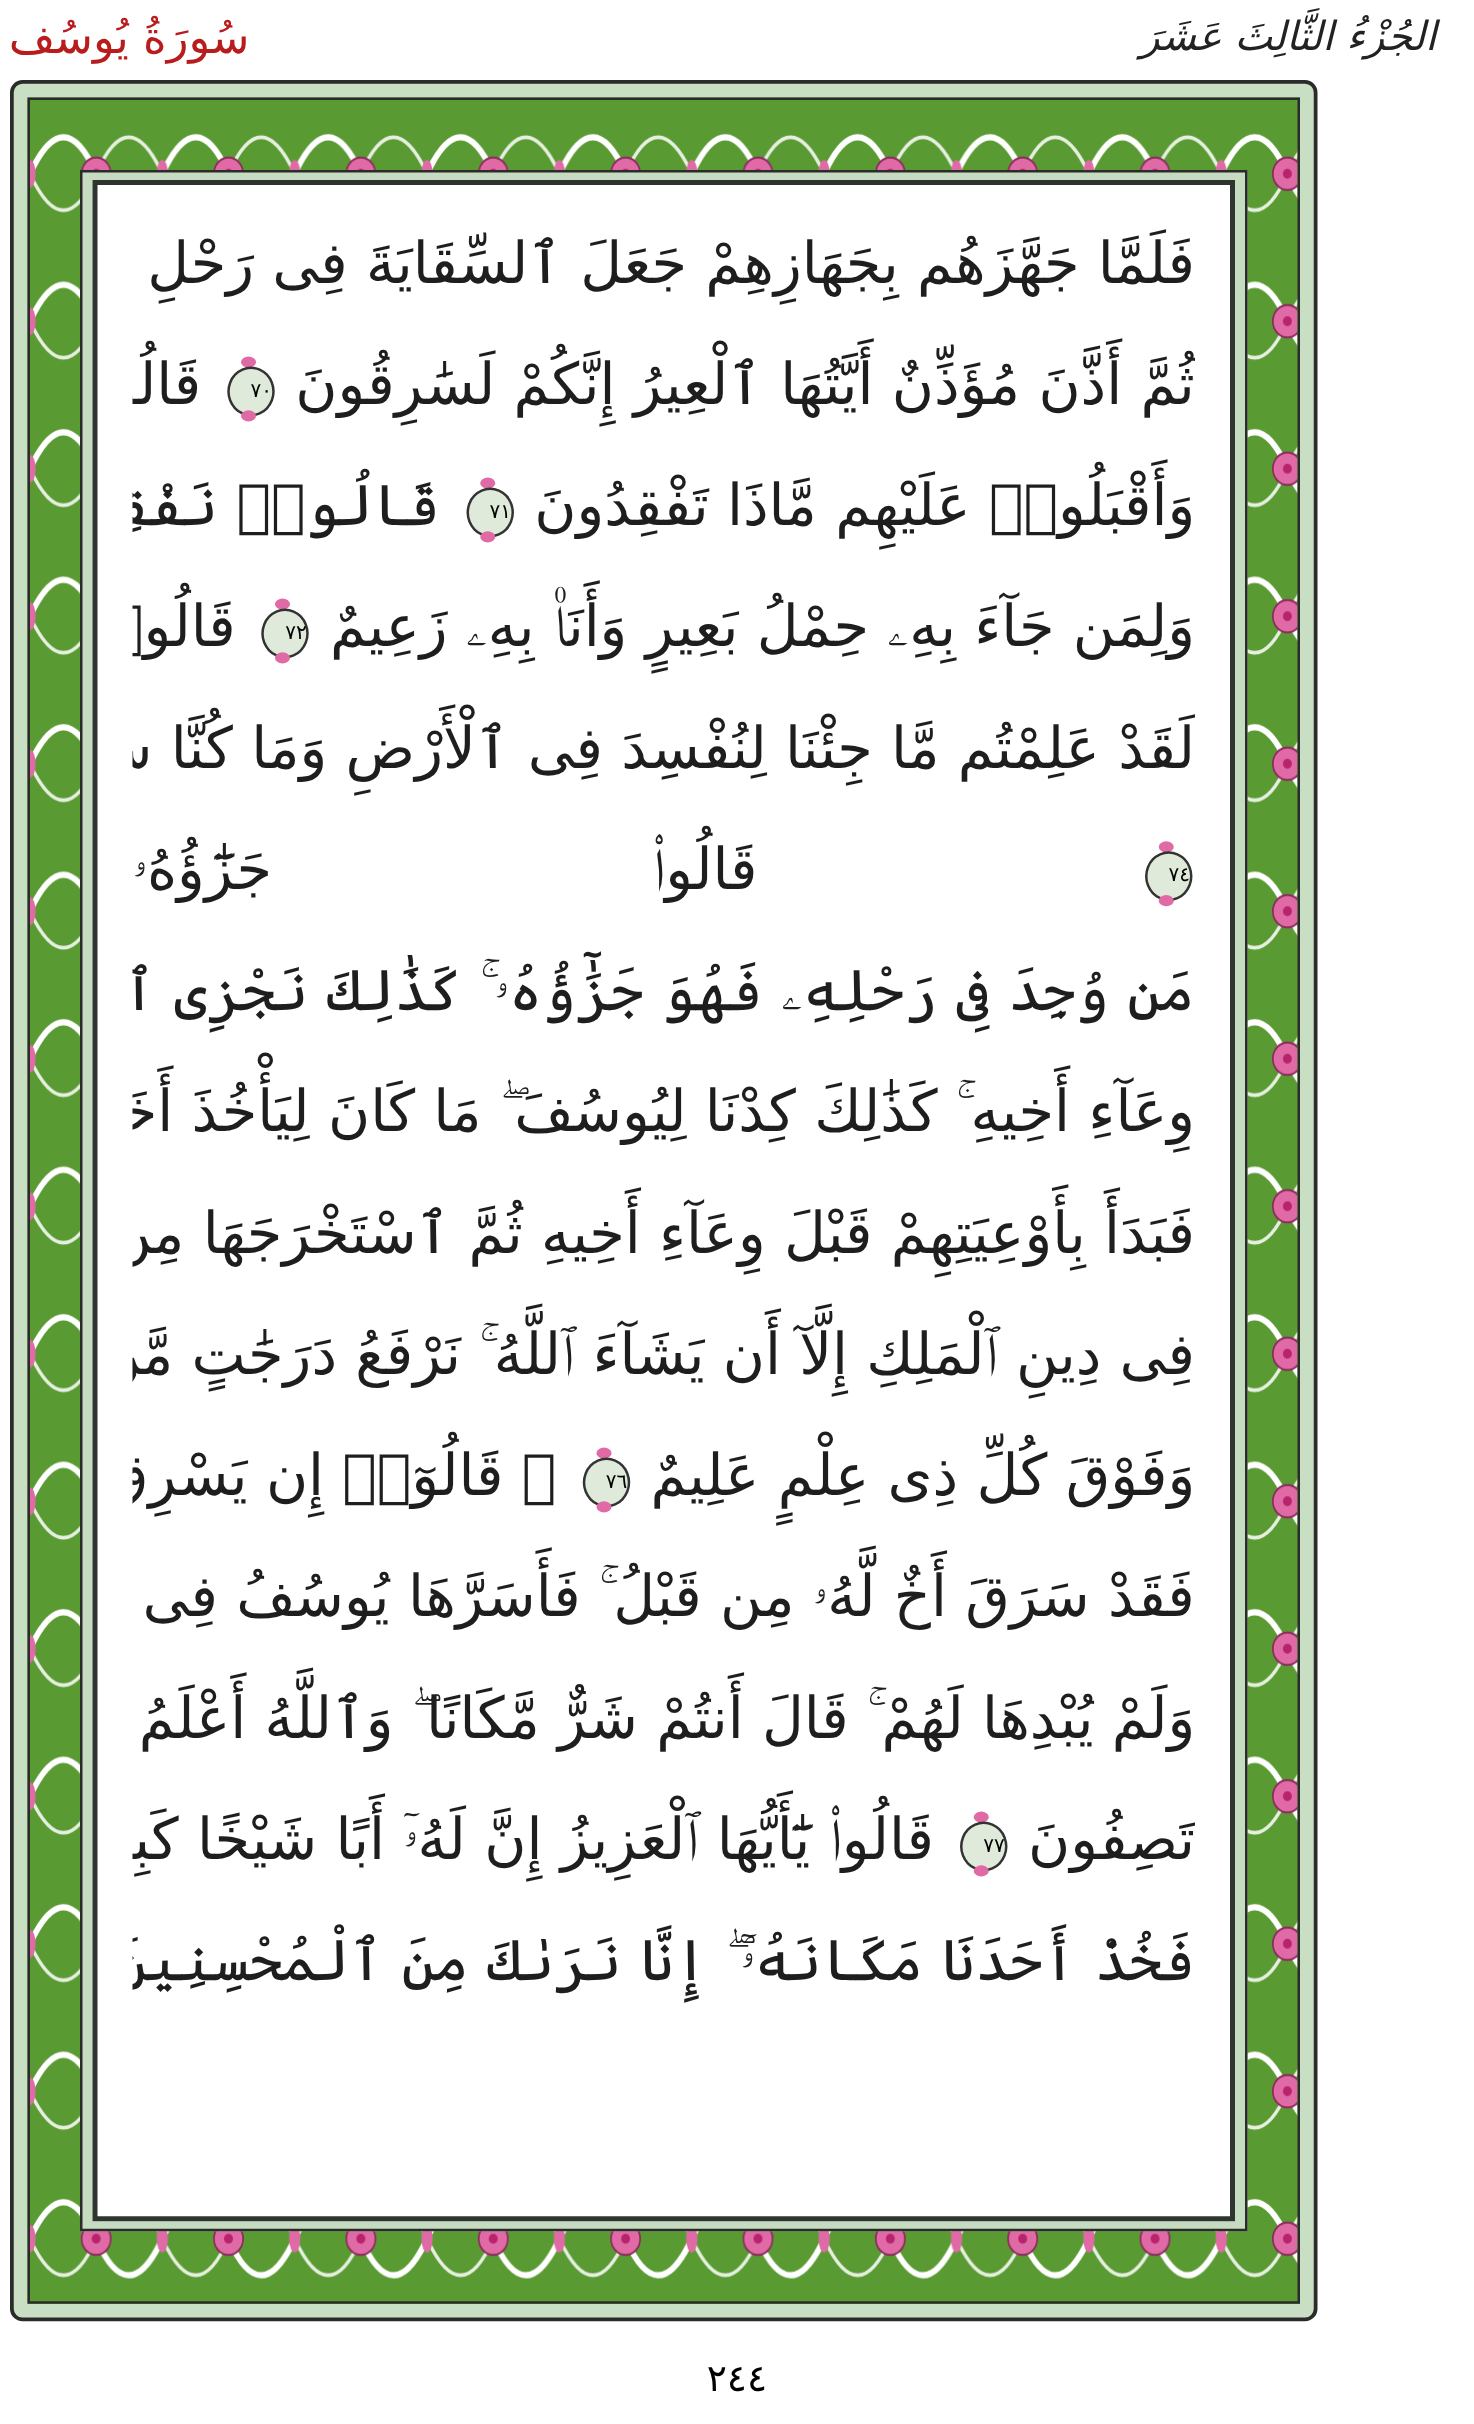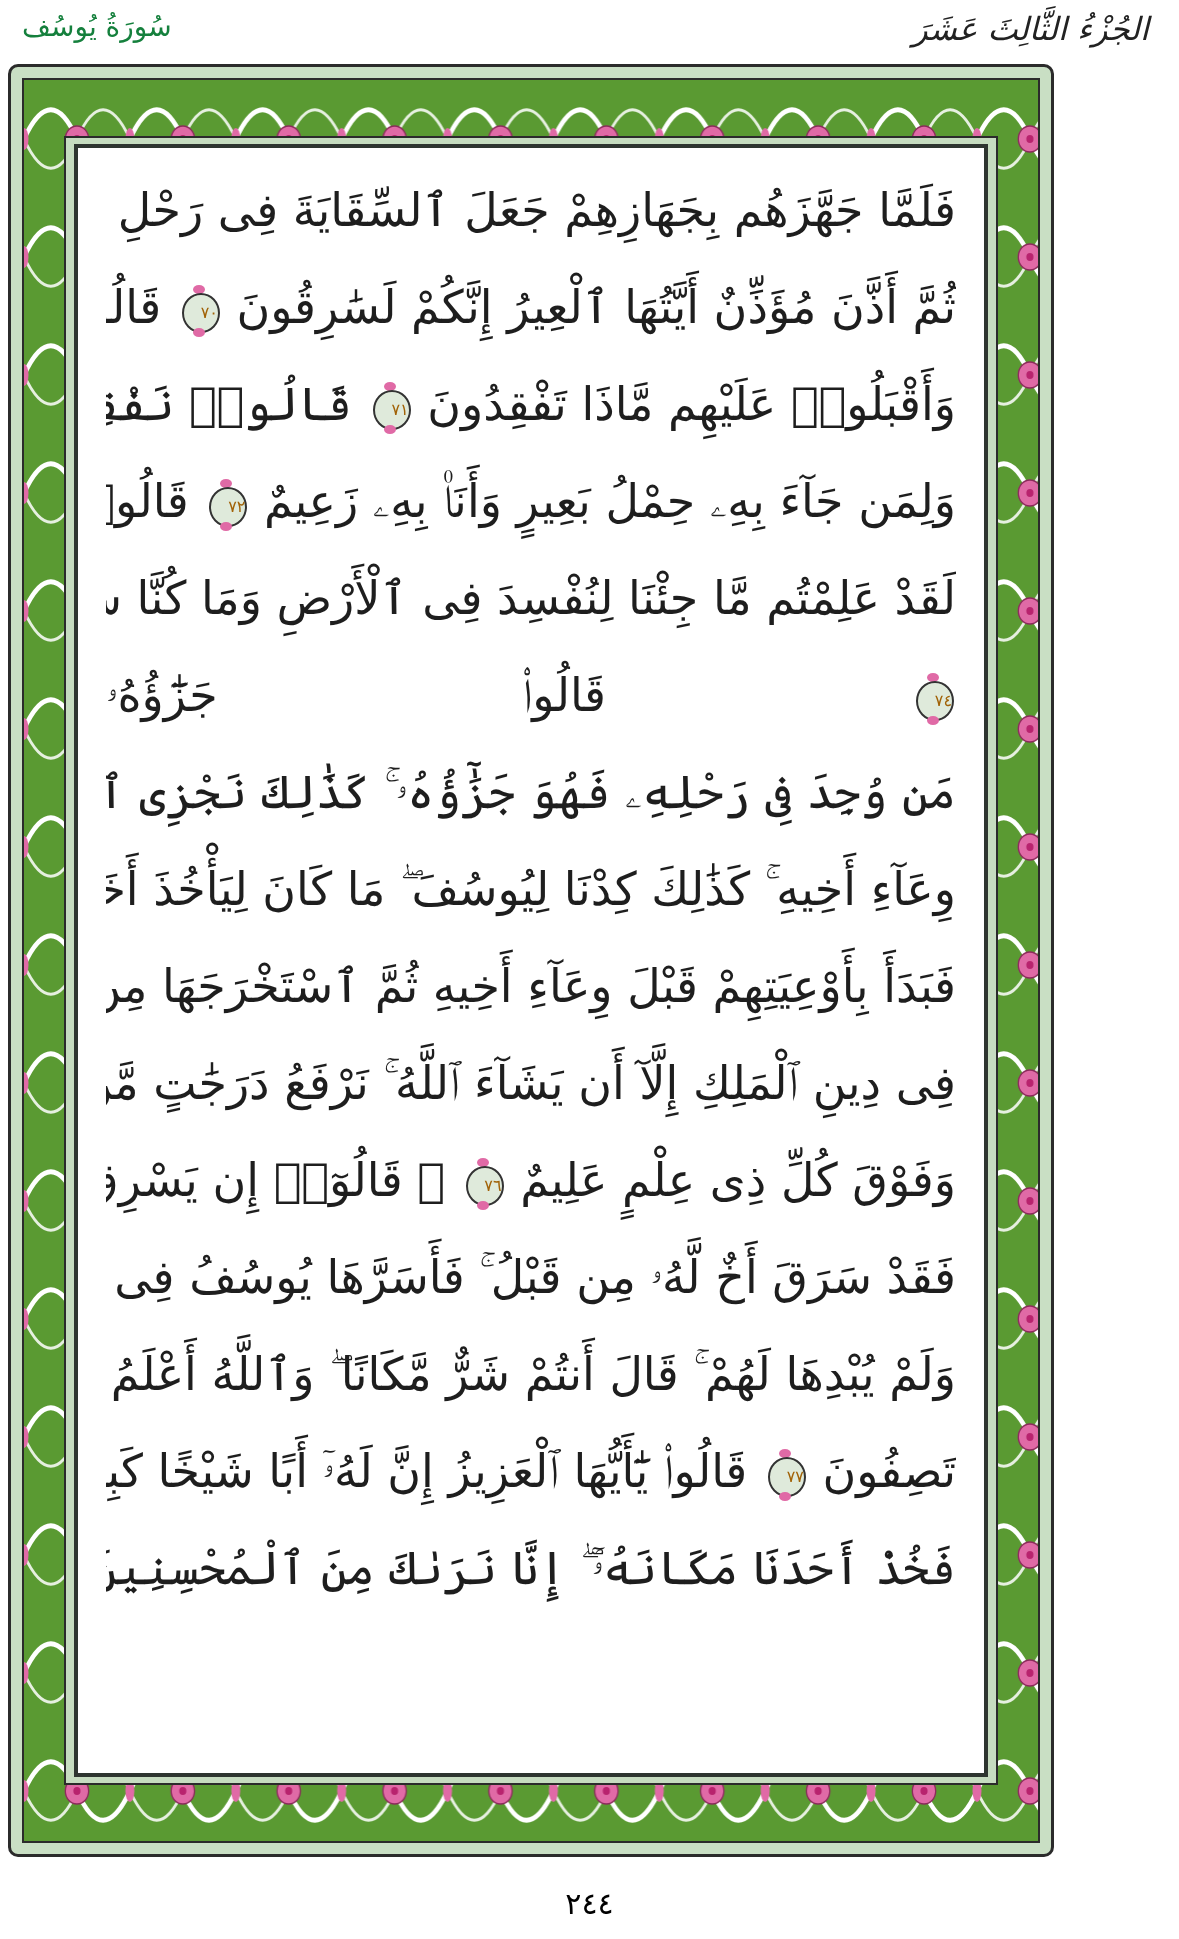--- a/index.html
+++ b/index.html
@@ -1,38 +1,38 @@
 <!DOCTYPE html>
 <html><head>
 <meta charset="utf-8">
 <style>
   html, body { margin: 0; padding: 0; background: #ffffff; }
   body { width: 1179px; height: 1939px; position: relative; overflow: hidden;
          font-family: "DejaVu Sans", sans-serif; }
 
   .header { position: absolute; top: 6px; left: 0; width: 1179px; height: 52px; }
   .header .juz { position: absolute; right: 30px; top: 4px; font-size: 32px; color: #222; direction: rtl; font-style: italic; }
-  .header .surah { position: absolute; left: 22px; top: 4px; font-size: 28px; color: #15803d; direction: rtl; }
+  .header .surah { position: absolute; left: 7px; top: 4px; font-size: 36px; color: #b91c1c; direction: rtl; }
 
   
   .frame { position: absolute; left: 8px; top: 64px; width: 1046px; height: 1793px; }
   .frame-outer { position: absolute; inset: 0; background: #c9dfc4; border: 3px solid #2b2b2b; border-radius: 10px; }
   .frame-band { position: absolute; left: 14px; top: 14px; right: 14px; bottom: 14px; background: #5a9a32;
                 border: 2px solid #2b2b2b; }
   .frame-band svg { position: absolute; inset: 0; width: 100%; height: 100%; }
   .frame-inner-light { position: absolute; left: 56px; top: 72px; right: 56px; bottom: 72px; background: #c6dcc0; border: 2px solid #2b2b2b; }
   .page { position: absolute; left: 66px; top: 80px; right: 66px; bottom: 80px; background: #ffffff; border: 4px solid #2e3530; }
 
   .lines { position: absolute; left: 28px; right: 28px; top: 14px; direction: rtl; }
   .line { height: 97px; line-height: 97px; font-family: "DejaVu Serif", serif; font-size: 46px; color: #1e1e1e;
           text-align: justify; text-align-last: justify; white-space: nowrap; overflow: hidden; }
   .marker { display: inline-block; width: 38px; height: 52px; vertical-align: middle; position: relative; margin: 0 4px; }
   .marker .oval { position: absolute; left: 2px; top: 8px; width: 34px; height: 36px; border-radius: 50%;
                   background: #dfeadb; border: 2px solid #333; font-size: 16px; line-height: 36px; text-align: center;
-                  font-family: Liberation Sans, sans-serif; color: #a16207; }
+                  font-family: Liberation Sans, sans-serif; color: #000000; }
   .marker .petal-top, .marker .petal-bot { position: absolute; left: 13px; width: 12px; height: 9px; background: #e06aa6; border-radius: 50%; }
   .marker .petal-top { top: 0; } .marker .petal-bot { bottom: 0; }
 
   .page-num { position: absolute; top: 1886px; left: 0; width: 1179px; text-align: center; font-size: 30px; color: #000000; }
 </style>
 </head>
 <body>
 
 <div class="header">
   <span class="juz">الجُزْءُ الثَّالِثَ عَشَرَ</span>

